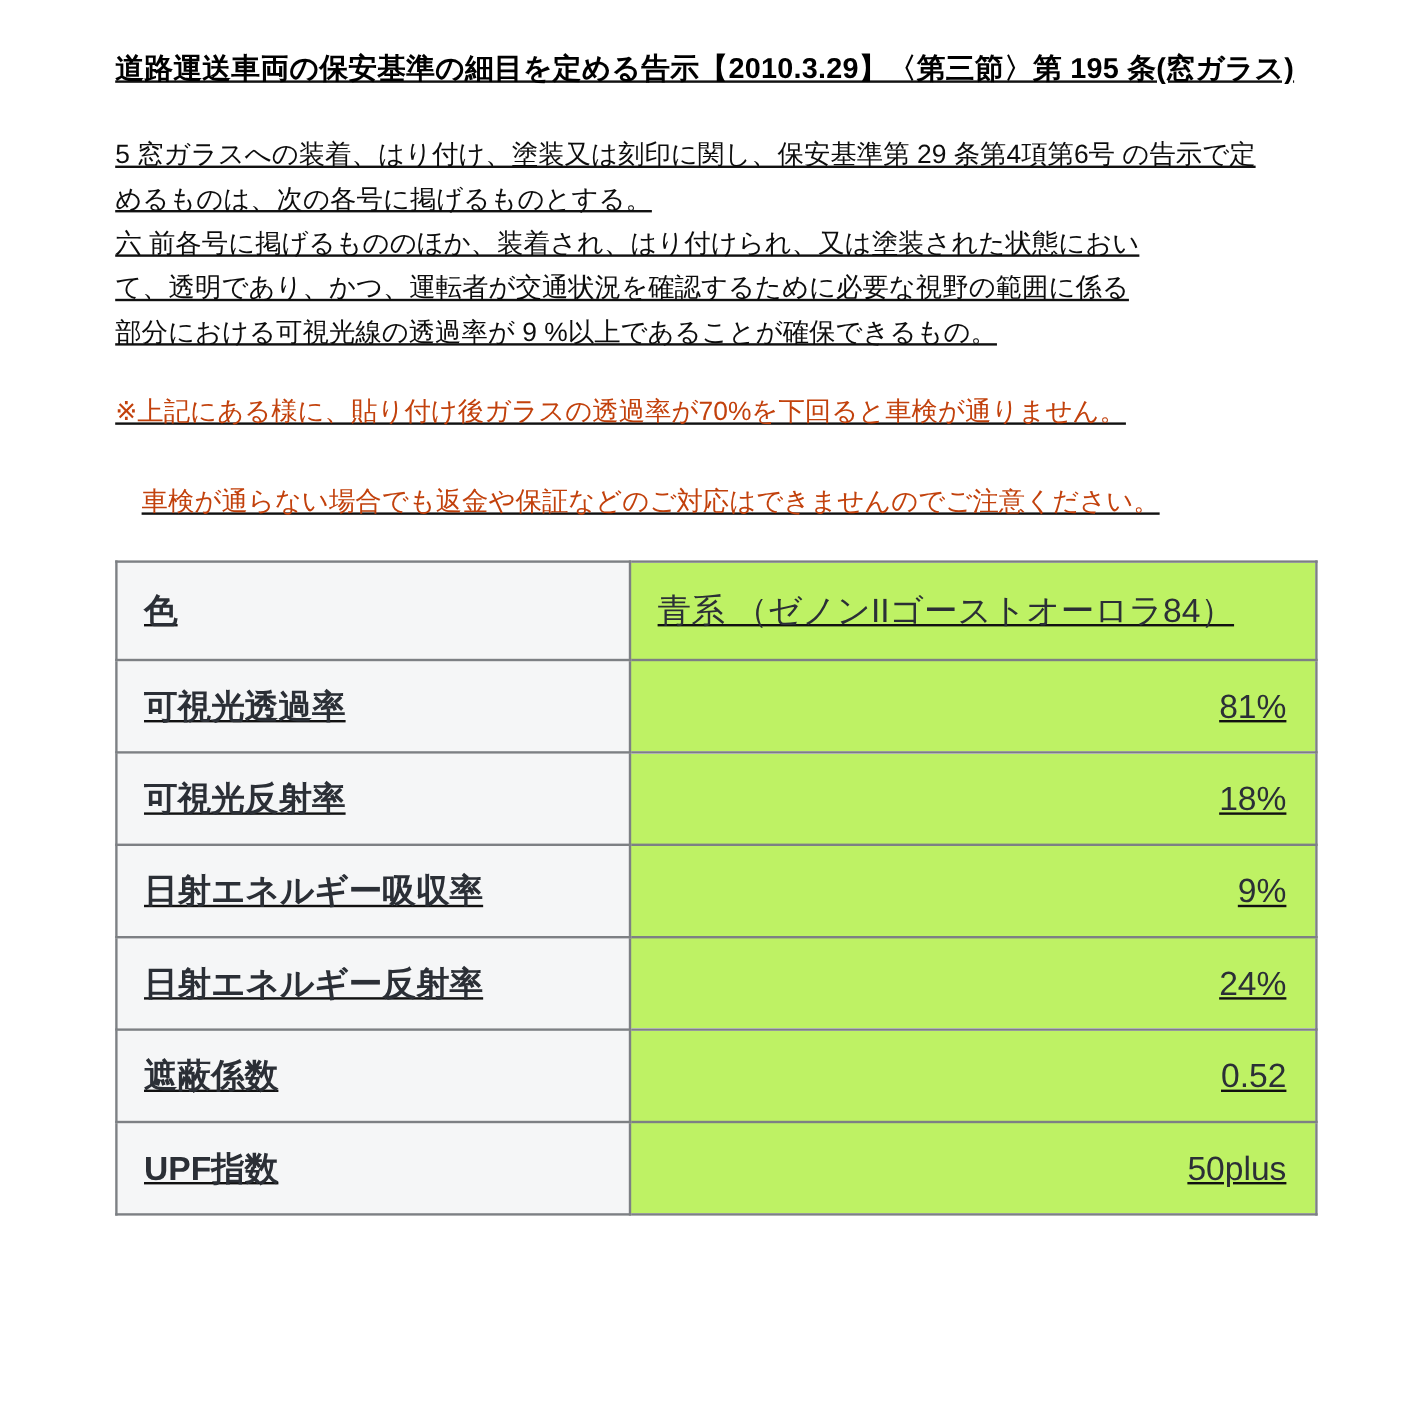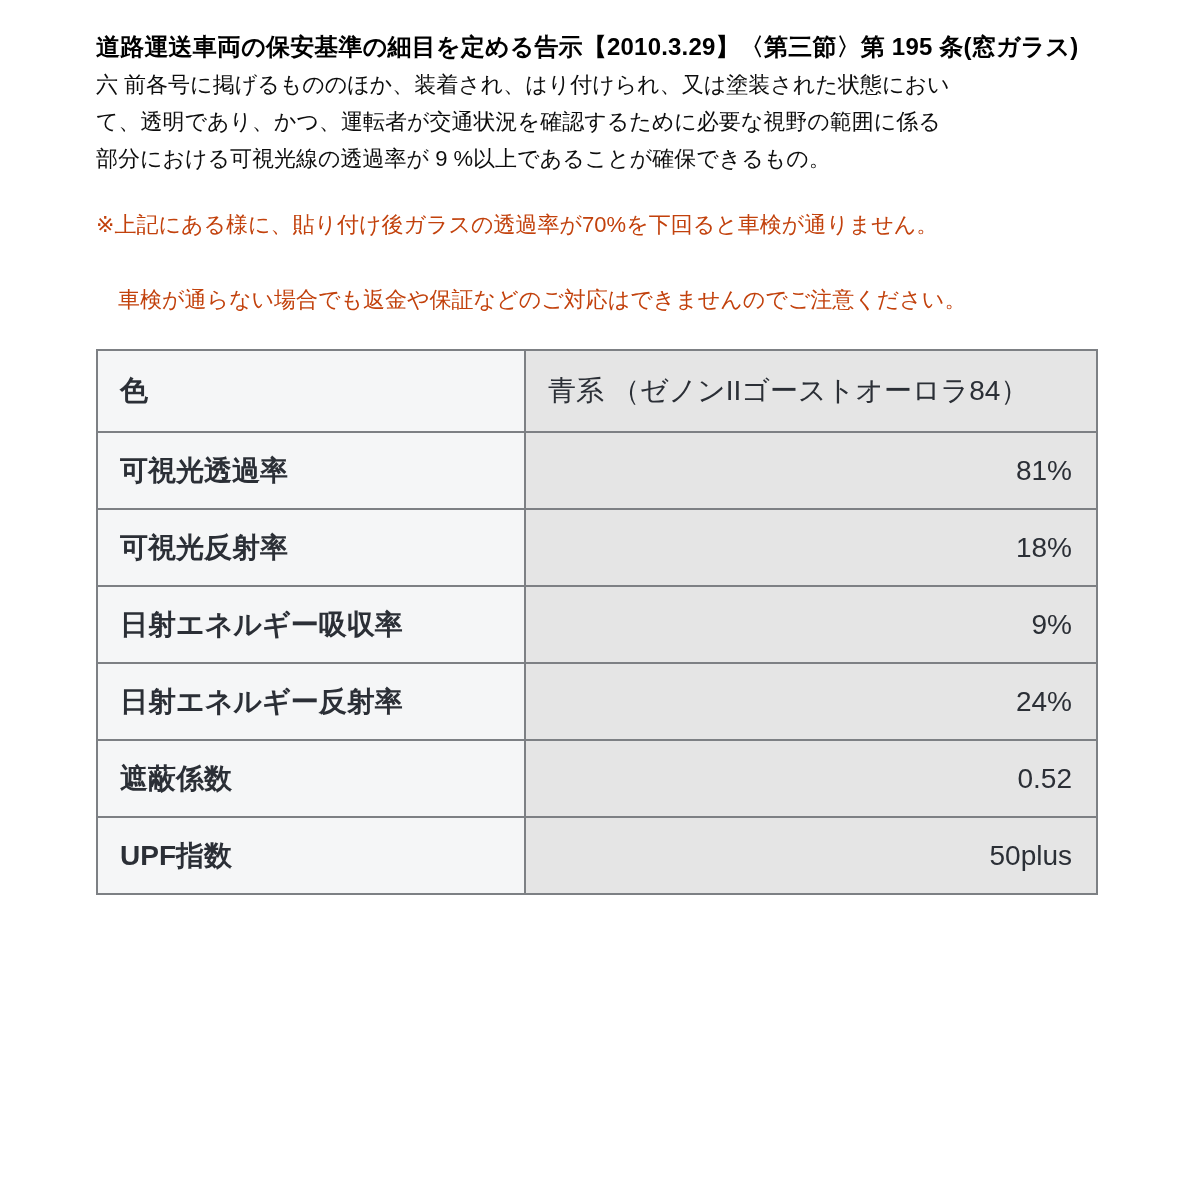--- a/index.html
+++ b/index.html
@@ -9,21 +9,22 @@
     width: 1180px;
     height: 1180px;
     overflow: hidden;
     font-family: "Liberation Sans", "DejaVu Sans", sans-serif;
     color: #111111;
   }
   .page {
     box-sizing: border-box;
     width: 1180px;
     height: 1180px;
-    padding: 28px 74px 0 96px;
+    padding: 39px 74px 0 96px;
+    text-decoration: underline;
   }
   .doc-title {
     margin: 0;
     font-size: 24px;
     font-weight: bold;
     line-height: 38px;
     color: #000000;
     letter-spacing: 0.2px;
     white-space: nowrap;
   }
@@ -59,37 +60,41 @@
   table.spec-table tr.row-color th,
   table.spec-table tr.row-color td { height: 80px; }
   table.spec-table th {
     background: #f5f6f7;
     width: 394px;
     text-align: left;
     font-weight: bold;
     padding: 0 10px 0 22px;
   }
   table.spec-table td {
-    background: #e5e5e5;
+    background: #bef264;
     text-align: right;
     font-weight: normal;
     padding: 0 24px 0 10px;
   }
   table.spec-table td.value-left {
     text-align: left;
     padding: 0 10px 0 22px;
   }
 </style>
 </head>
 <body>
 
 <div class="page">
 
   <h1 class="doc-title">道路運送車両の保安基準の細目を定める告示【2010.3.29】〈第三節〉第 195 条(窓ガラス)</h1>
 
+  <p class="body-par par-clause5">
+    <span class="line">5 窓ガラスへの装着、はり付け、塗装又は刻印に関し、保安基準第 29 条第4項第6号 の告示で定</span>
+    <span class="line">めるものは、次の各号に掲げるものとする。</span>
+  </p>
 
   <p class="body-par par-clause6">
     <span class="line">六 前各号に掲げるもののほか、装着され、はり付けられ、又は塗装された状態におい</span>
     <span class="line">て、透明であり、かつ、運転者が交通状況を確認するために必要な視野の範囲に係る</span>
     <span class="line">部分における可視光線の透過率が 9 %以上であることが確保できるもの。</span>
   </p>
 
   <p class="body-par par-warning">
     <span class="line">※上記にある様に、貼り付け後ガラスの透過率が70%を下回ると車検が通りません。</span>
     <span class="line indent">車検が通らない場合でも返金や保証などのご対応はできませんのでご注意ください。</span>

